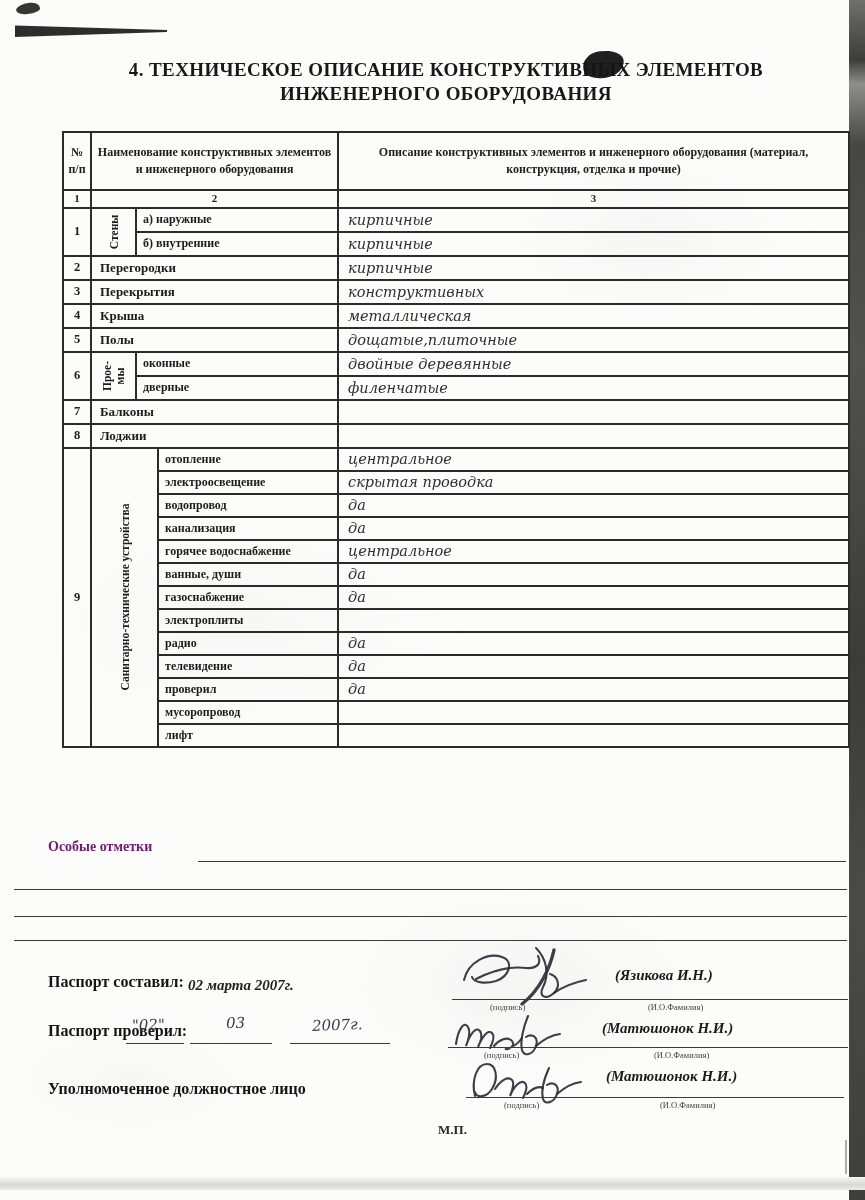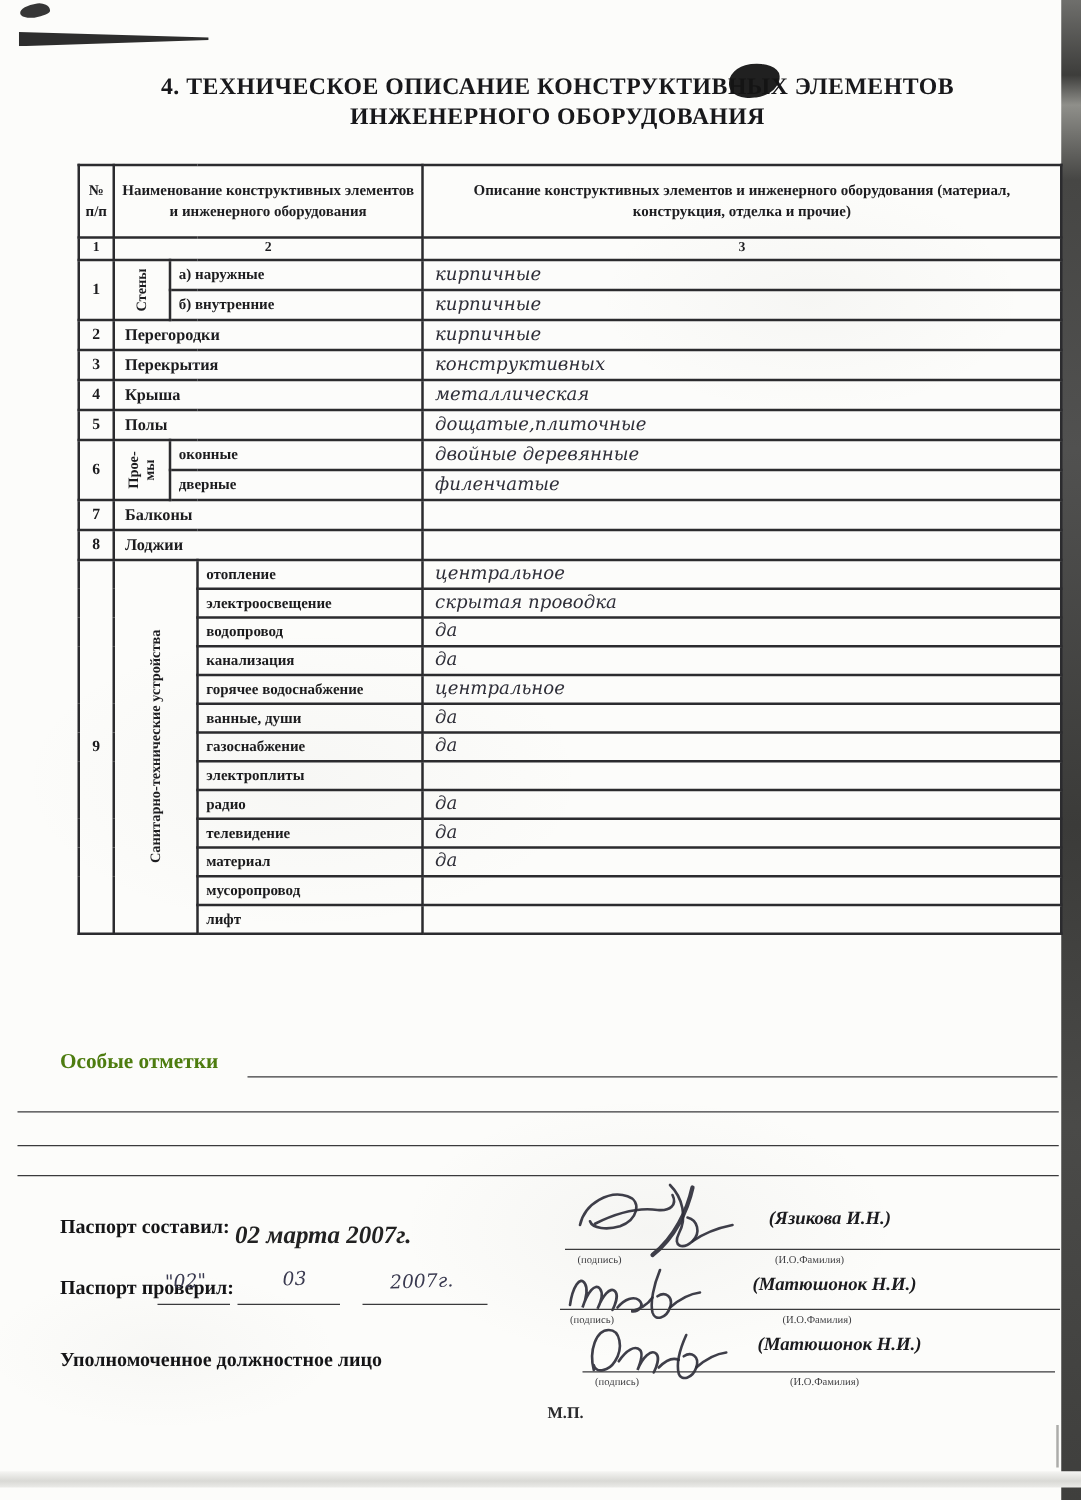--- a/index.html
+++ b/index.html
@@ -38,29 +38,29 @@
   td.label{font-weight:bold;font-size:13px;padding-left:8px;vertical-align:middle;}
   td.sublabel{font-weight:bold;font-size:12px;padding-left:6px;vertical-align:middle;}
   td.vlabel{position:relative;padding:0;}
   .vtext{position:absolute;left:50%;top:50%;
     transform:translate(-50%,-50%) rotate(-90deg);
     text-align:center;font-weight:bold;font-size:11.5px;line-height:1.1;color:#1d1d20;}
   td.value{font-family:"DejaVu Serif", serif;font-style:italic;font-size:14.5px;
     color:#2e2e38;padding-left:9px;vertical-align:middle;}
 
   
-  .notes-label{font-weight:bold;font-size:17px;color:#4d7c0f;}
+  .notes-label{font-weight:bold;font-size:14px;color:#701a75;}
   .uline{height:0;border-top:1.7px solid #3a3a3c;}
 
   
   .sig-label{font-weight:bold;font-size:16px;color:#151517;}
-  .sig-date{font-weight:bold;font-style:italic;font-size:20px;color:#222;}
+  .sig-date{font-weight:bold;font-style:italic;font-size:15px;color:#222;}
   .hand{font-family:"DejaVu Serif", serif;font-style:italic;font-size:15px;color:#3a3a50;transform:rotate(-2deg);}
   .sig-name{font-weight:bold;font-style:italic;font-size:15px;color:#1b1b1e;}
-  .cap{font-size:8.5px;color:#3f3f42;}
+  .cap{font-size:8.5px;color:#3f3f42;margin-left:28px;}
   .stamp{font-weight:bold;font-size:13px;color:#2a2a2c;margin-left:20px;}
   svg.sig{overflow:visible;}
   svg.sig path{fill:none;stroke:#2e2e3a;stroke-width:2.1;stroke-linecap:round;opacity:.92;}
 
   
   .streak1{left:16px;top:3px;width:24px;height:11px;background:#202020;
     border-radius:60% 40% 55% 45%/55% 60% 40% 45%;transform:rotate(-7deg);opacity:.9;}
   .streak2{left:15px;top:25px;width:152px;height:12px;background:#1b1b1b;
     clip-path:polygon(0% 5%, 100% 42%, 100% 58%, 0% 100%);opacity:.92;}
   .ink-blob{left:583px;top:51px;width:41px;height:27px;background:#141414;
@@ -203,21 +203,21 @@
           </tr>
           <tr class="r-sect">
             <td class="sublabel">радио</td>
             <td class="value">да</td>
           </tr>
           <tr class="r-sect">
             <td class="sublabel">телевидение</td>
             <td class="value">да</td>
           </tr>
           <tr class="r-sect">
-            <td class="sublabel">материал</td>
+            <td class="sublabel">проверил</td>
             <td class="value">да</td>
           </tr>
           <tr class="r-sect">
             <td class="sublabel">мусоропровод</td>
             <td class="value"></td>
           </tr>
           <tr class="r-sect">
             <td class="sublabel">лифт</td>
             <td class="value"></td>
           </tr>

